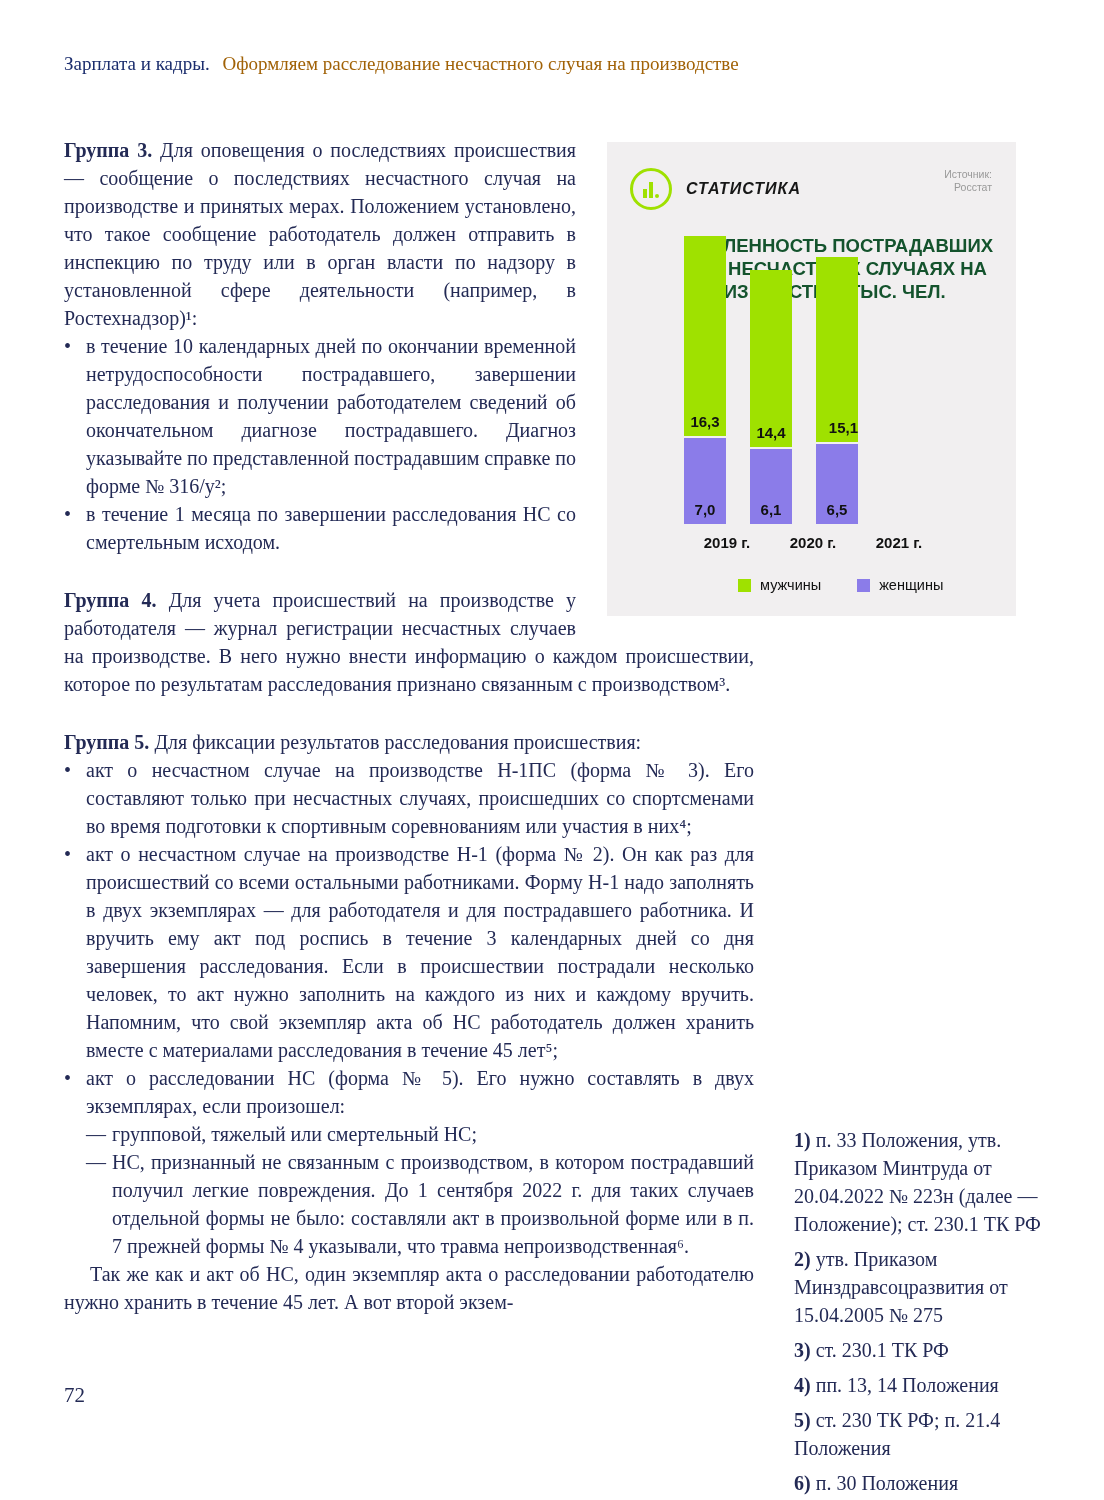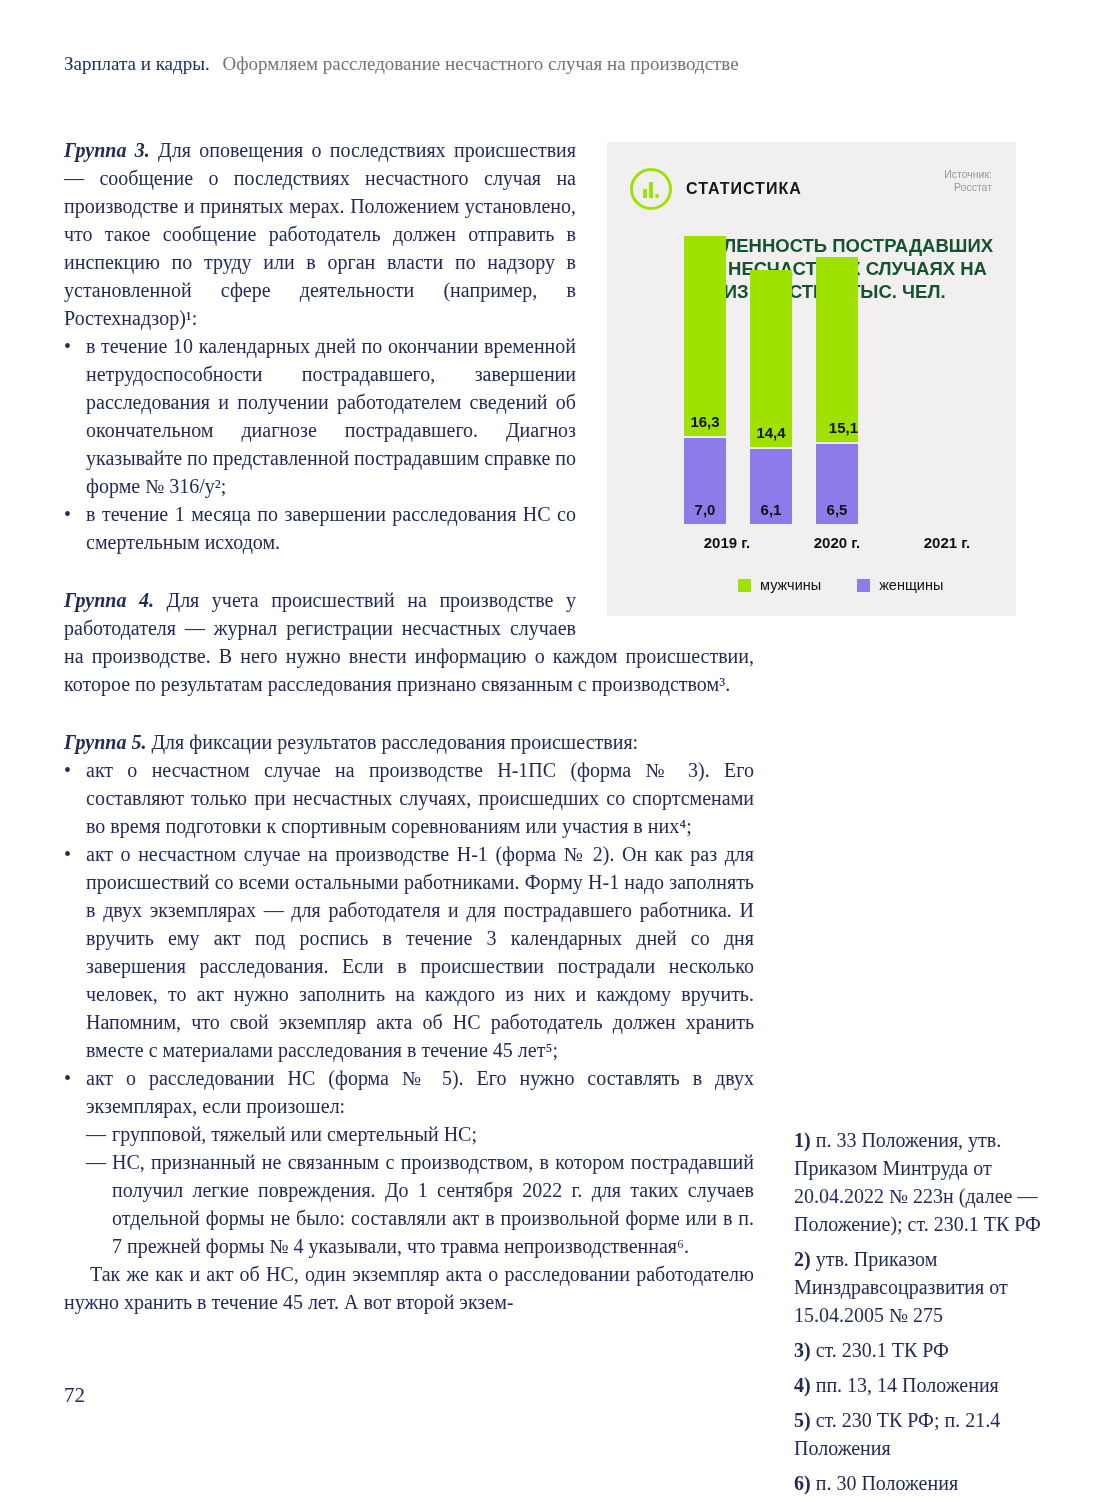--- a/index.html
+++ b/index.html
@@ -16,28 +16,28 @@
     font-family:"Liberation Serif","DejaVu Serif",serif;
     color:var(--ink);
     overflow:hidden;
   }
   
   .header{
     position:absolute;left:64px;top:52px;width:990px;
     font-size:19px;line-height:24px;
   }
   .header .brand{font-weight:normal;color:#1b2d6d;margin-right:8px;}
-  .header .htitle{color:#737373;}
+  .header .htitle{color:#a16207;}
   
   .article{
     position:absolute;left:64px;top:136px;width:690px;
     font-size:20px;line-height:28px;text-align:justify;
   }
   .float-spacer{float:right;width:178px;height:492px;}
-  .glabel{font-weight:bold;font-style:italic;}
+  .glabel{font-weight:bold;}
   .para{margin:0;}
   .gap{margin-top:30px;}
   .li{display:flex;}
   .li .marker{width:22px;flex:none;}
   .li .txt{flex:1;text-align:justify;}
   .dash-row{display:flex;margin-left:22px;}
   .dash-row .dash-marker{width:26px;flex:none;}
   .closing{margin:0;text-indent:26px;}
   
   .stats-box{
@@ -50,37 +50,37 @@
   .box-head{display:flex;align-items:center;}
   .icon-circle{
     width:42px;height:42px;border:3.5px solid var(--green);border-radius:50%;
     display:flex;align-items:flex-end;justify-content:center;gap:2px;
     padding-bottom:9px;margin-right:14px;flex:none;
   }
   .ic-bar{width:4px;background:var(--green);}
   .ic-h1{height:9px;}
   .ic-h2{height:16px;}
   .ic-dot{width:4px;height:4px;border-radius:50%;background:var(--green);}
-  .stat-label{font-size:16px;font-weight:700;letter-spacing:1px;color:#171717;}
+  .stat-label{font-size:16px;font-weight:700;letter-spacing:1px;color:#171717;font-style:italic;}
   .source{
     margin-left:auto;font-size:10.5px;line-height:13px;color:#999;
     text-align:right;white-space:pre-line;align-self:flex-start;
   }
   .box-title{
     margin:24px 0 0 54px;width:330px;
     font-size:18.5px;line-height:23px;font-weight:700;color:#14532d;
   }
   .chart{margin:20px 0 0 54px;}
   .bars-row{display:flex;gap:24px;align-items:flex-end;height:201px;}
   .pair{display:flex;gap:2px;align-items:flex-end;flex-direction:column;}
   .bar{width:42px;display:flex;align-items:flex-end;justify-content:center;}
   .bar-men{background:var(--green);}
   .bar-women{background:var(--purple);}
   .bar-label{font-size:15px;font-weight:700;color:#111;margin-bottom:6px;}
-  .years-row{display:flex;gap:24px;margin-top:10px;}
+  .years-row{display:flex;margin-top:10px;}
   .year{width:86px;text-align:center;font-size:15px;font-weight:700;}
   .legend{display:flex;gap:36px;margin:26px 0 0 54px;font-size:14.5px;align-items:center;}
   .legend-item{display:flex;align-items:center;}
   .sw{display:inline-block;width:13px;height:13px;margin-right:9px;}
   .sw-men{background:var(--green);}
   .sw-women{background:var(--purple);}
   
   .footnotes{
     position:absolute;left:794px;top:1126px;width:254px;
     font-size:20px;line-height:28px;color:var(--ink);

